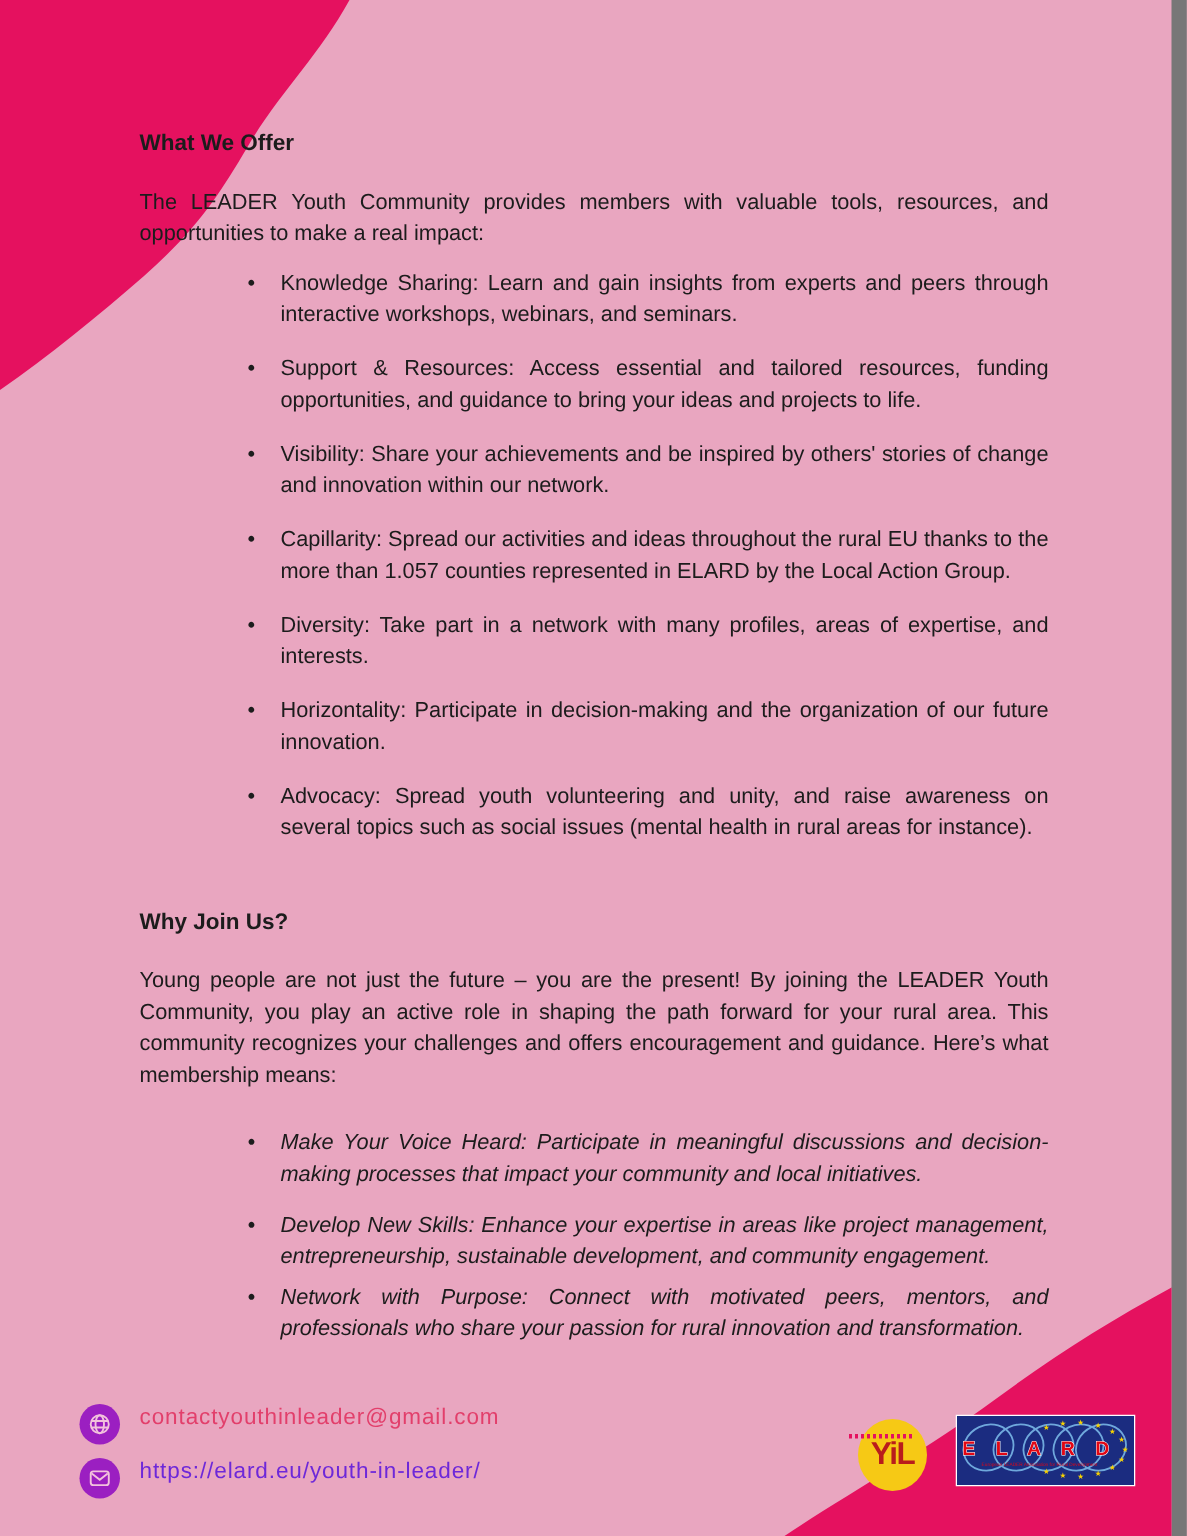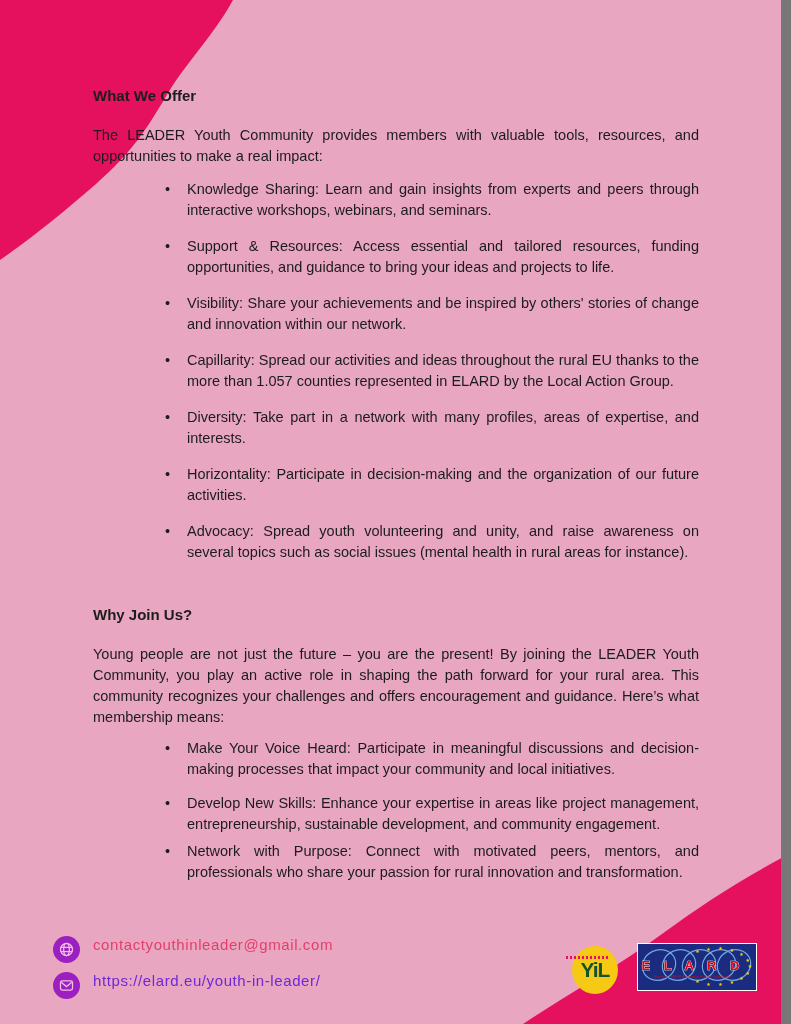--- a/index.html
+++ b/index.html
@@ -13,39 +13,39 @@
   .content{position:absolute;left:93px;top:86px;width:606px;}
   .heading{font-size:15px;font-weight:bold;margin:0;line-height:19px;}
   .intro{font-size:14.5px;line-height:21px;text-align:justify;margin:20px 0 0;}
   ul.bullets{list-style:none;margin:12px 0 0;padding:0;}
   ul.bullets li{
     position:relative;padding-left:94px;font-size:14.5px;line-height:21px;
     text-align:justify;margin-bottom:15px;
   }
   ul.bullets li::before{content:"\2022";position:absolute;left:72px;top:0;}
   .section2{margin-top:42px;}
-  .section2 ul.bullets{margin-top:10px;}
+  .section2 ul.bullets{margin-top:24px;font-style:italic;}
   .section2 ul.bullets li{margin-bottom:13px;}
   .section2 ul.bullets li.tight{margin-top:-7px;}
 
   .contact{position:absolute;left:53px;top:936px;}
   .contact-row{display:flex;align-items:flex-start;gap:13px;margin-bottom:9px;}
   .icon-circle{
     width:27px;height:27px;border-radius:50%;background:#9B1FC1;
     display:flex;align-items:center;justify-content:center;flex:0 0 auto;
   }
   .contact-text{font-size:15px;letter-spacing:0.6px;}
   .email-text{color:#E23F6B;}
   .url-text{color:#6d28d9;}
 
   .yil-logo{
     position:absolute;left:572px;top:946px;width:46px;height:48px;border-radius:50%;
     background:#F6C915;display:flex;align-items:center;justify-content:center;
   }
-  .yil-inner{position:relative;font-weight:bold;font-size:21px;color:#14532d;letter-spacing:-1px;}
+  .yil-inner{position:relative;font-weight:bold;font-size:21px;color:#b91c1c;letter-spacing:-1px;}
   .yil-strip{
     position:absolute;left:-6px;top:10px;width:44px;height:3px;
     background:repeating-linear-gradient(90deg,#E5115F 0 2px,transparent 2px 4px);
   }
   .elard-logo{position:absolute;left:637px;top:943px;}
 </style>
 </head>
 <body>
 
 <div class="page">
@@ -59,21 +59,21 @@
 
     <div>
       <h2 class="heading">What We Offer</h2>
       <p class="intro">The LEADER Youth Community provides members with valuable tools, resources, and opportunities to make a real impact:</p>
       <ul class="bullets">
         <li>Knowledge Sharing: Learn and gain insights from experts and peers through interactive workshops, webinars, and seminars.</li>
         <li>Support &amp; Resources: Access essential and tailored resources, funding opportunities, and guidance to bring your ideas and projects to life.</li>
         <li>Visibility: Share your achievements and be inspired by others' stories of change and innovation within our network.</li>
         <li>Capillarity: Spread our activities and ideas throughout the rural EU thanks to the more than 1.057 counties represented in ELARD by the Local Action Group.</li>
         <li>Diversity: Take part in a network with many profiles, areas of expertise, and interests.</li>
-        <li>Horizontality: Participate in decision-making and the organization of our future activities.</li>
+        <li>Horizontality: Participate in decision-making and the organization of our future innovation.</li>
         <li>Advocacy: Spread youth volunteering and unity, and raise awareness on several topics such as social issues (mental health in rural areas for instance).</li>
       </ul>
     </div>
 
     <div class="section2">
       <h2 class="heading">Why Join Us?</h2>
       <p class="intro">Young people are not just the future – you are the present! By joining the LEADER Youth Community, you play an active role in shaping the path forward for your rural area. This community recognizes your challenges and offers encouragement and guidance. Here’s what membership means:</p>
       <ul class="bullets">
         <li>Make Your Voice Heard: Participate in meaningful discussions and decision-making processes that impact your community and local initiatives.</li>
         <li>Develop New Skills: Enhance your expertise in areas like project management, entrepreneurship, sustainable development, and community engagement.</li>

